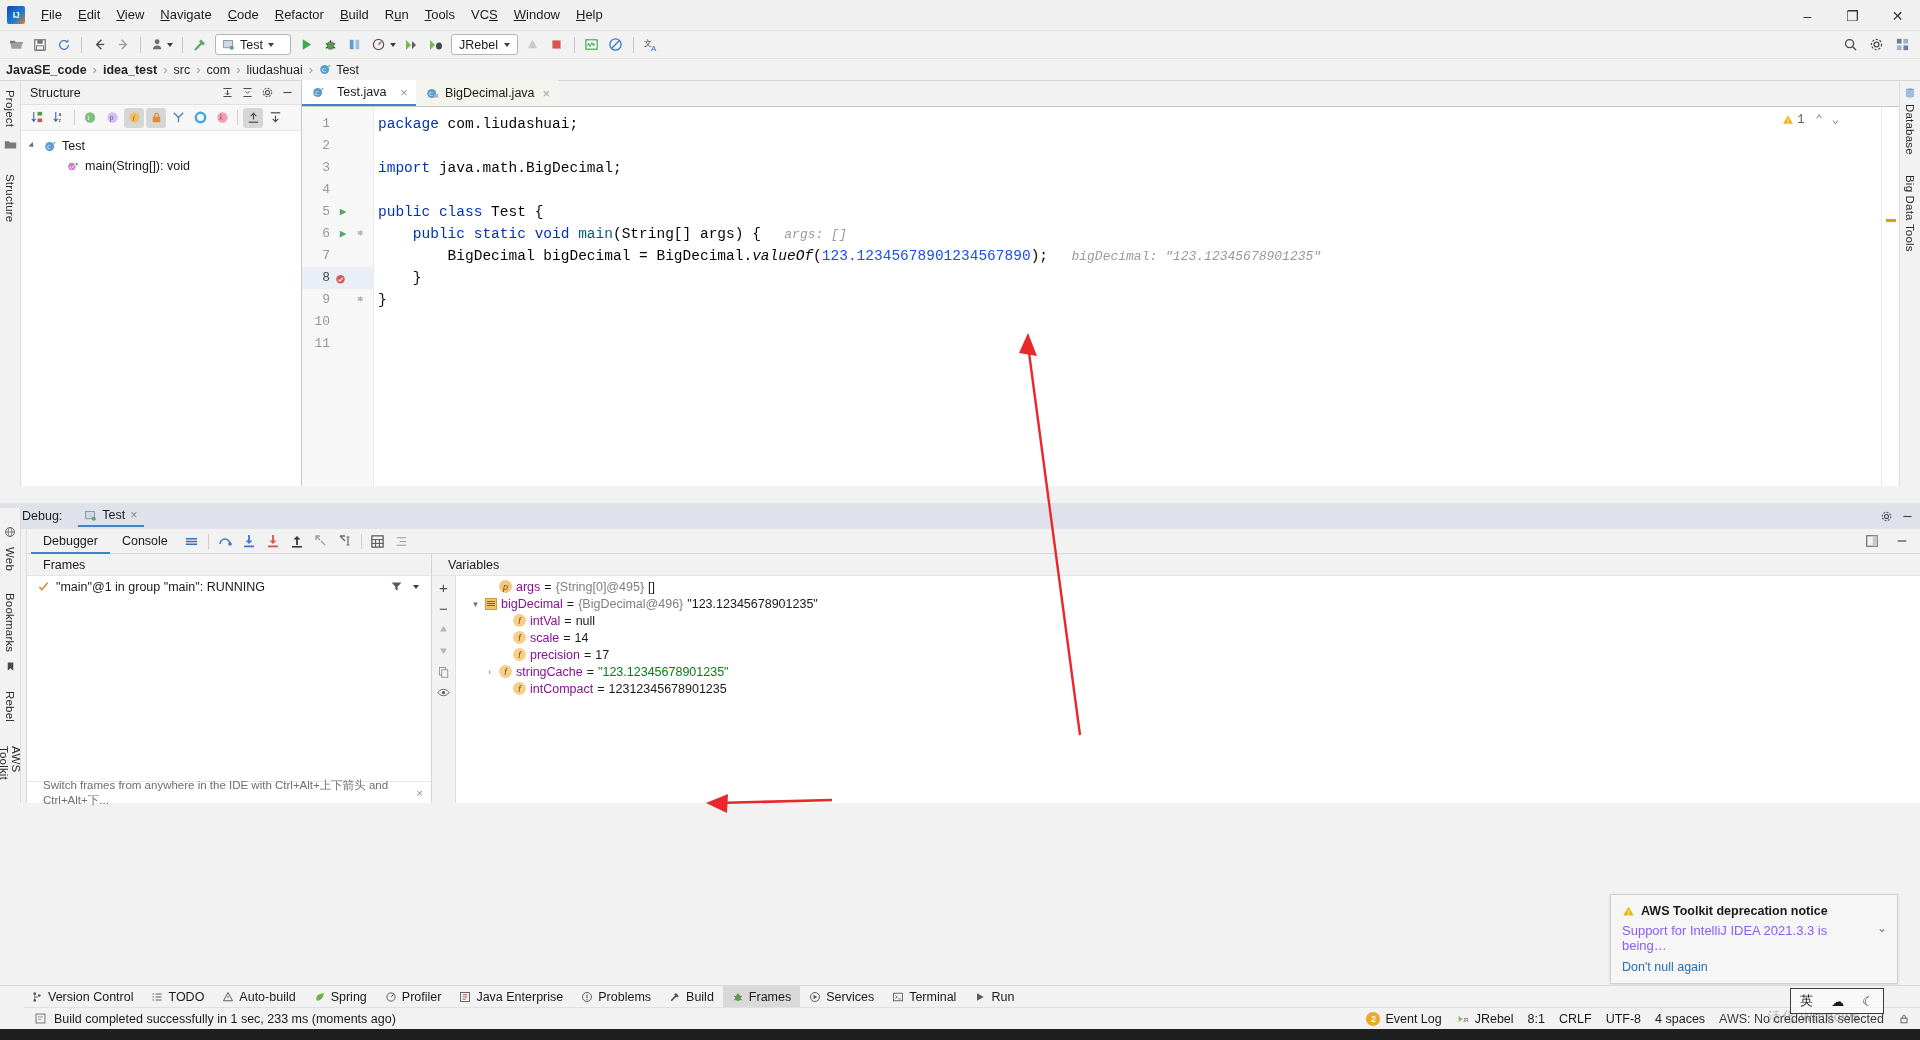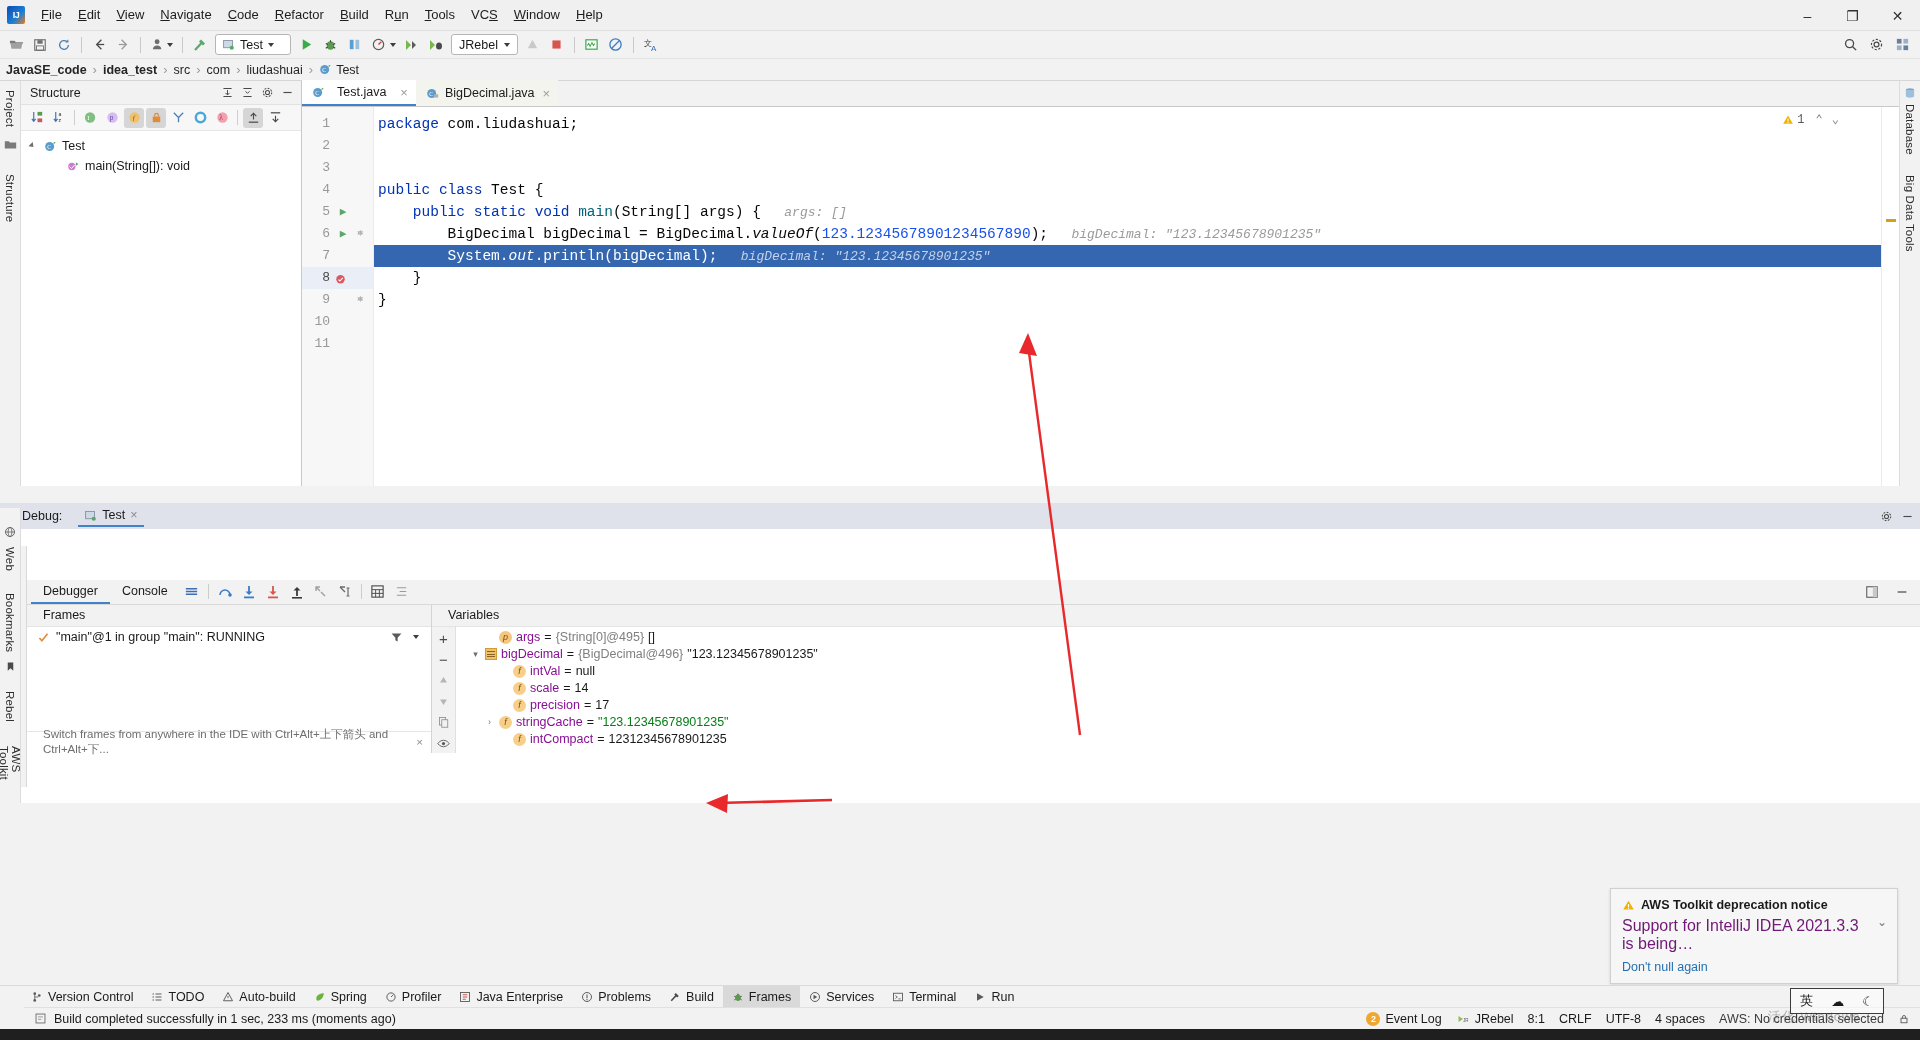--- a/index.html
+++ b/index.html
@@ -176,21 +176,21 @@
     height: 26px; display:flex; align-items:center; background:#dfe2ea;
     padding-left: 22px; font-size:12.5px; position:relative;
   }
   .debug-head .dtitle { margin-right: 16px; }
   .debug-tab-run {
     display:flex; align-items:center; gap:5px; padding: 2px 6px;
     border-bottom: 2px solid #4083c9; height: 22px; cursor:default;
   }
   .debug-head-right { position:absolute; right:6px; display:flex; gap:8px; align-items:center;}
 
-  .debug-body { flex:1; display:flex; background:#fff;align-items:center; }
+  .debug-body { flex:1; display:flex; background:#fff; }
   .dbg-left-tools {
     width: 27px; background:#f2f2f2; border-right:1px solid #d9d9d9;
     display:flex; flex-direction:column; align-items:center; padding-top:3px; gap:5px; flex:none;
   }
   .dtool { width:22px;height:22px;display:flex;align-items:center;justify-content:center;cursor:default;border-radius:3px;}
   .dbg-main { flex:1; display:flex; flex-direction:column; min-width:0;}
   .dbg-tabbar {
     height: 25px; display:flex; align-items:center; gap:0; background:#f2f2f2;
     border-bottom:1px solid #d9d9d9; padding-left: 4px;
   }
@@ -240,21 +240,21 @@
      display:flex;flex-direction:column;justify-content:space-evenly;padding:1px;}
   .vobj-icon i{display:block;height:1px;background:#8a6420;}
 
   
   .notif {
     position:absolute; right: 22px; bottom: 56px; width: 288px;
     background:#f6f6f6; border:1px solid #d0d0d0; padding: 9px 10px 9px 11px;
     box-shadow: 0 1px 3px rgba(0,0,0,.12);
   }
   .notif-title{ display:flex; align-items:center; gap:6px; font-weight:bold; font-size:12.5px; color:#1a1a1a;}
-  .notif-body{ margin: 5px 0 0 0; font-size:16px; color:#701a75; padding-right:18px;}
+  .notif-body{ margin: 5px 0 0 0; font-size:13px; color:#8b5cf6; padding-right:18px;}
   .notif-link{ margin-top:7px; font-size:12.5px; color:#2470b3; cursor:default;}
   .notif-chev{ position:absolute; right:10px; top:26px; color:#7a7a7a; font-size:12px;}
 
   
   .arrow-svg{ position:absolute; left:0; top:0; width:1920px; height:1040px; pointer-events:none;}
 
   
   .toolwin-bar {
     position:absolute; left:0; right:0; bottom: 33px; height:22px;
     display:flex; align-items:center; background:#f2f2f2; border-top:1px solid #dadada;
@@ -699,25 +699,25 @@
           <div class="gline">
               <span class="gnum">11</span>
               <span class="grun"></span>
               <span class="gfold"></span>
             </div>
         </div>
 
         <div class="code-text">
           <div class="cline"><span class="kw">package</span><span class="plain"> com.liudashuai;</span></div>
           <div class="cline">&nbsp;</div>
+          <div class="cline"><span class="kw">import</span><span class="plain"> java.math.BigDecimal;</span></div>
           <div class="cline">&nbsp;</div>
           <div class="cline"><span class="kw">public class</span><span class="plain"> Test {</span></div>
           <div class="cline"><span class="kw">    public static void </span><span style="color:#00627a;">main</span><span class="plain">(String[] args) {</span><span class="hint">&nbsp;&nbsp;&nbsp;</span><span class="hint">args: []</span></div>
           <div class="cline"><span class="plain">        BigDecimal bigDecimal = BigDecimal.</span><span class="plain ital">valueOf</span><span class="plain">(</span><span class="num">123.12345678901234567890</span><span class="plain">);</span><span class="hint">&nbsp;&nbsp;&nbsp;</span><span class="hint">bigDecimal: "123.12345678901235"</span></div>
-          <div class="cline hl"><span class="plain">        System.</span><span class="plain ital">out</span><span class="plain">.println(bigDecimal);</span><span class="hint">&nbsp;&nbsp;&nbsp;</span><span class="hint">bigDecimal: "123.12345678901235"</span></div>
           <div class="cline"><span class="plain">    }</span></div>
           <div class="cline"><span class="plain">}</span></div>
           <div class="cline">&nbsp;</div>
           <div class="warn-badge">
             <svg width="12" height="12" viewBox="0 0 16 16">
                 <path d="M8 2l6.5 11h-13z" fill="#f0b400"></path>
                 <path d="M8 6v4" stroke="#fff" stroke-width="1.3"></path>
                 <circle cx="8" cy="11.6" r=".8" fill="#fff"></circle>
               </svg>
             <span>1</span>

